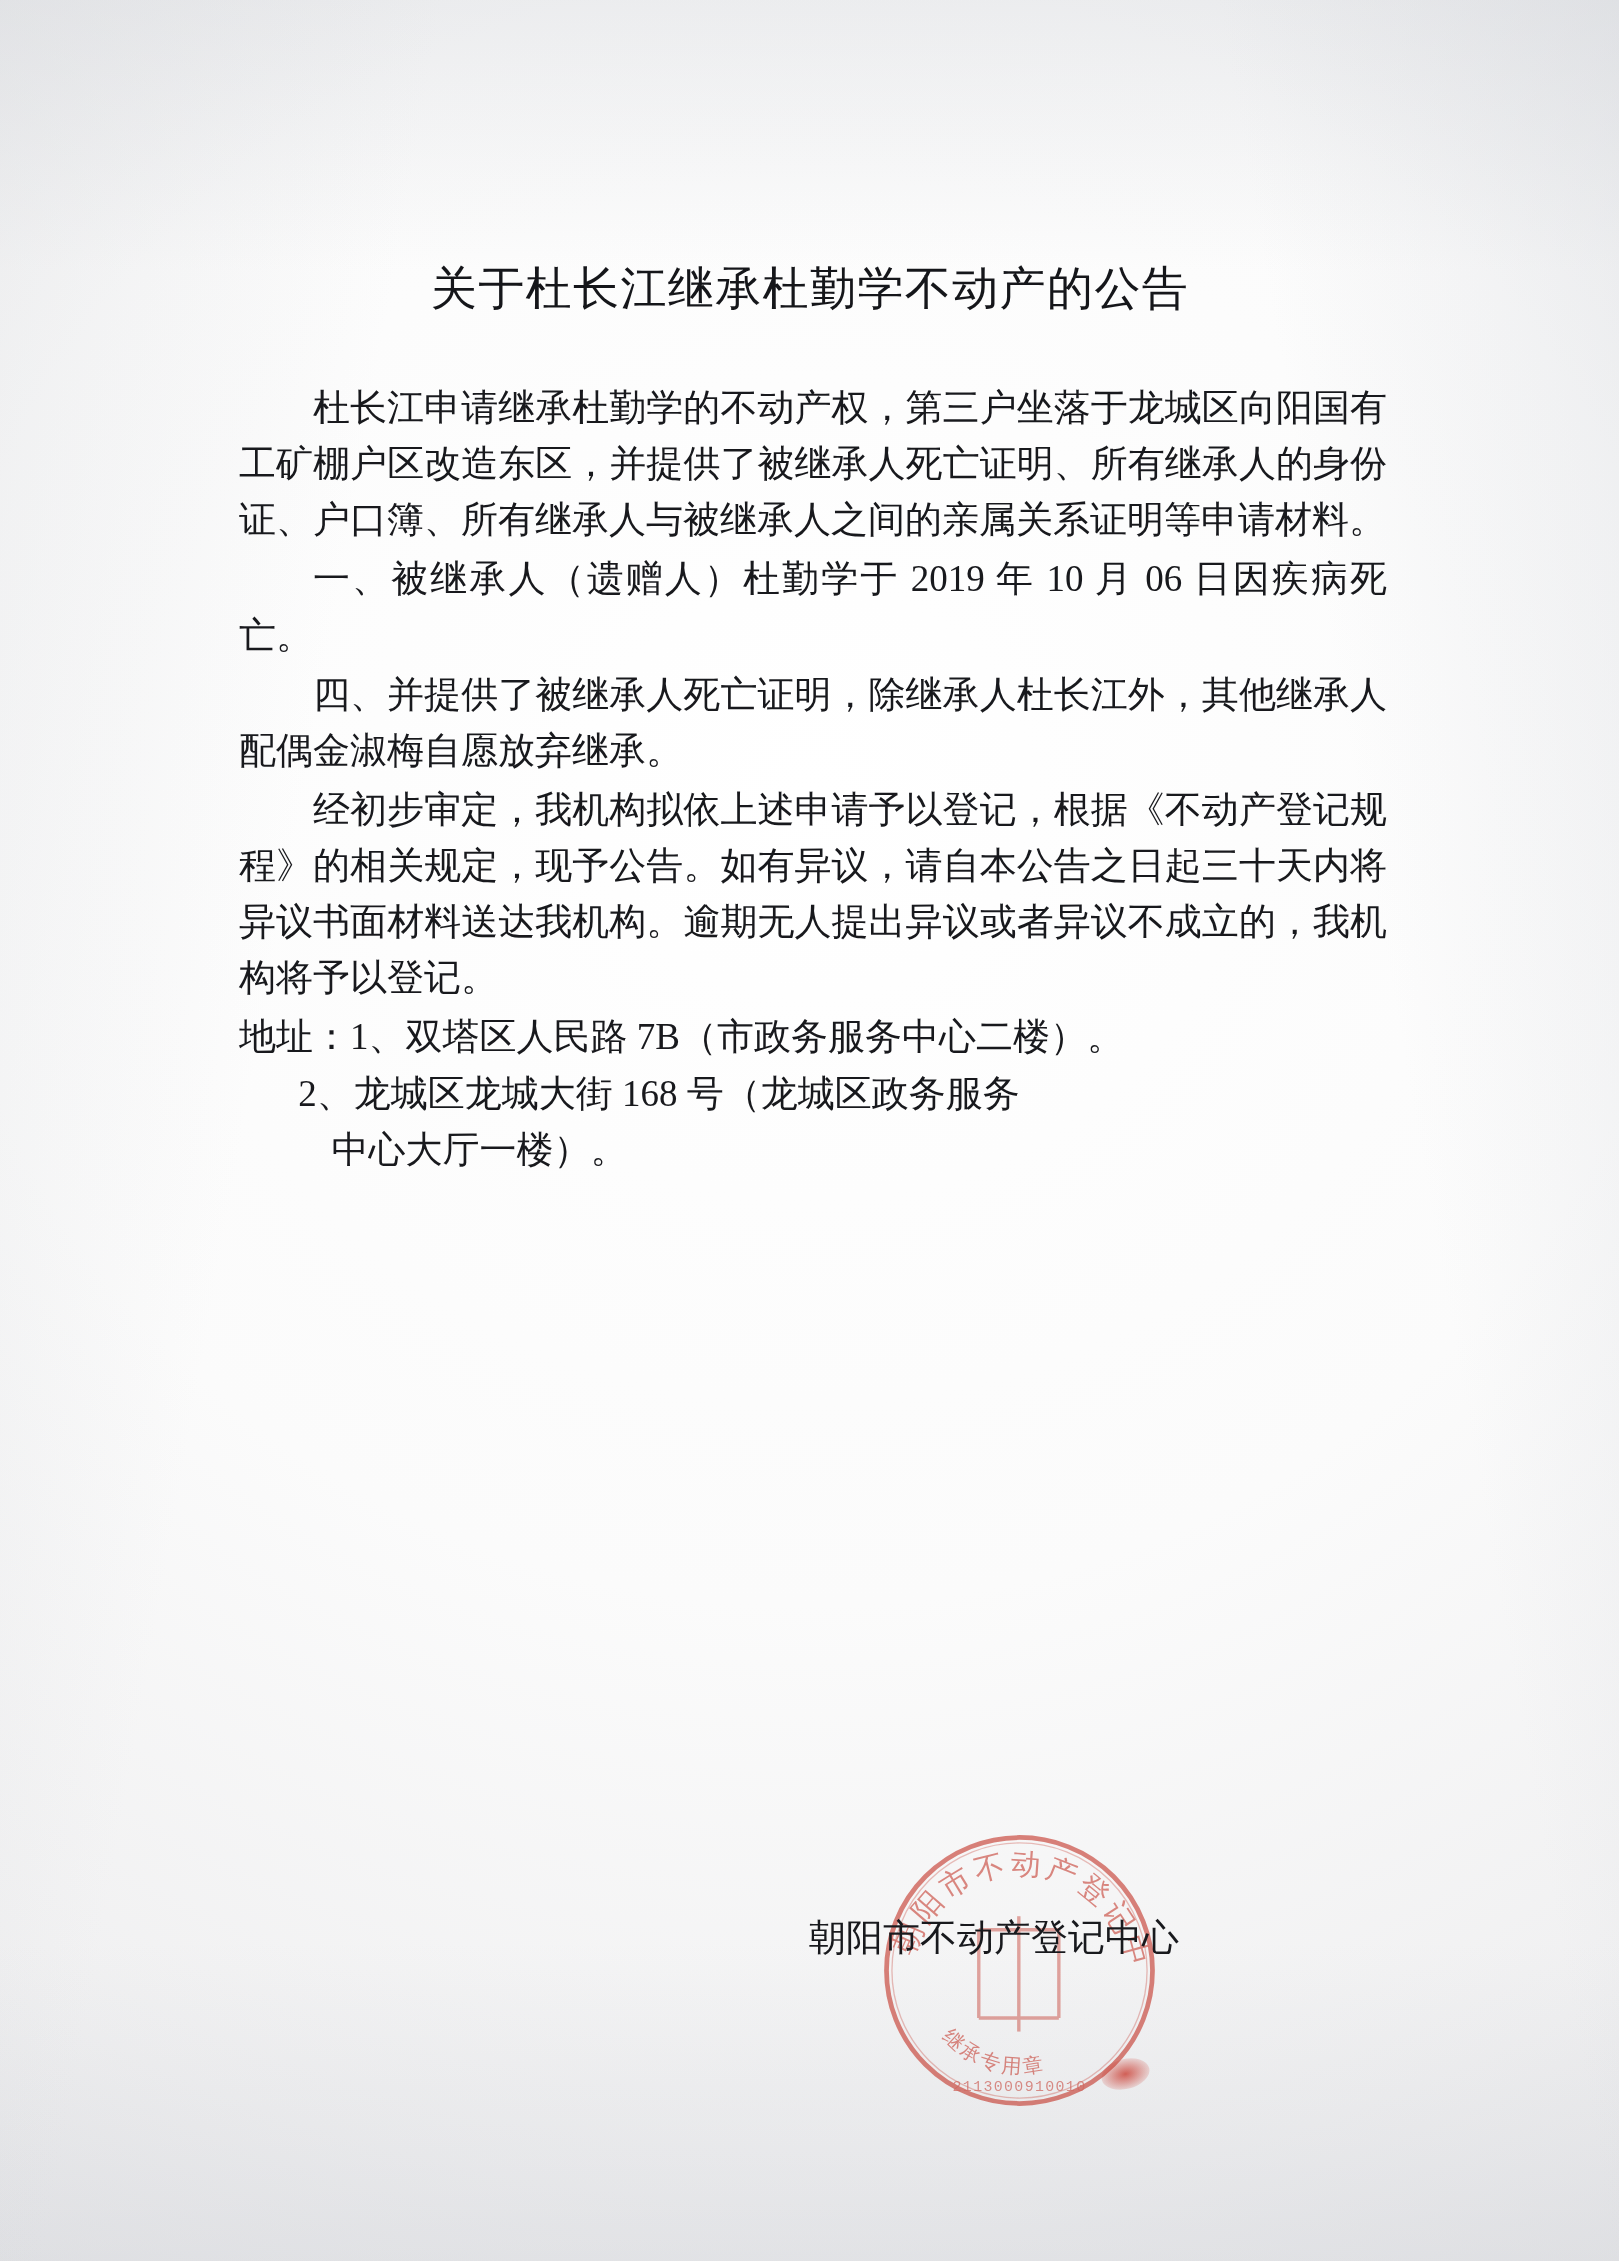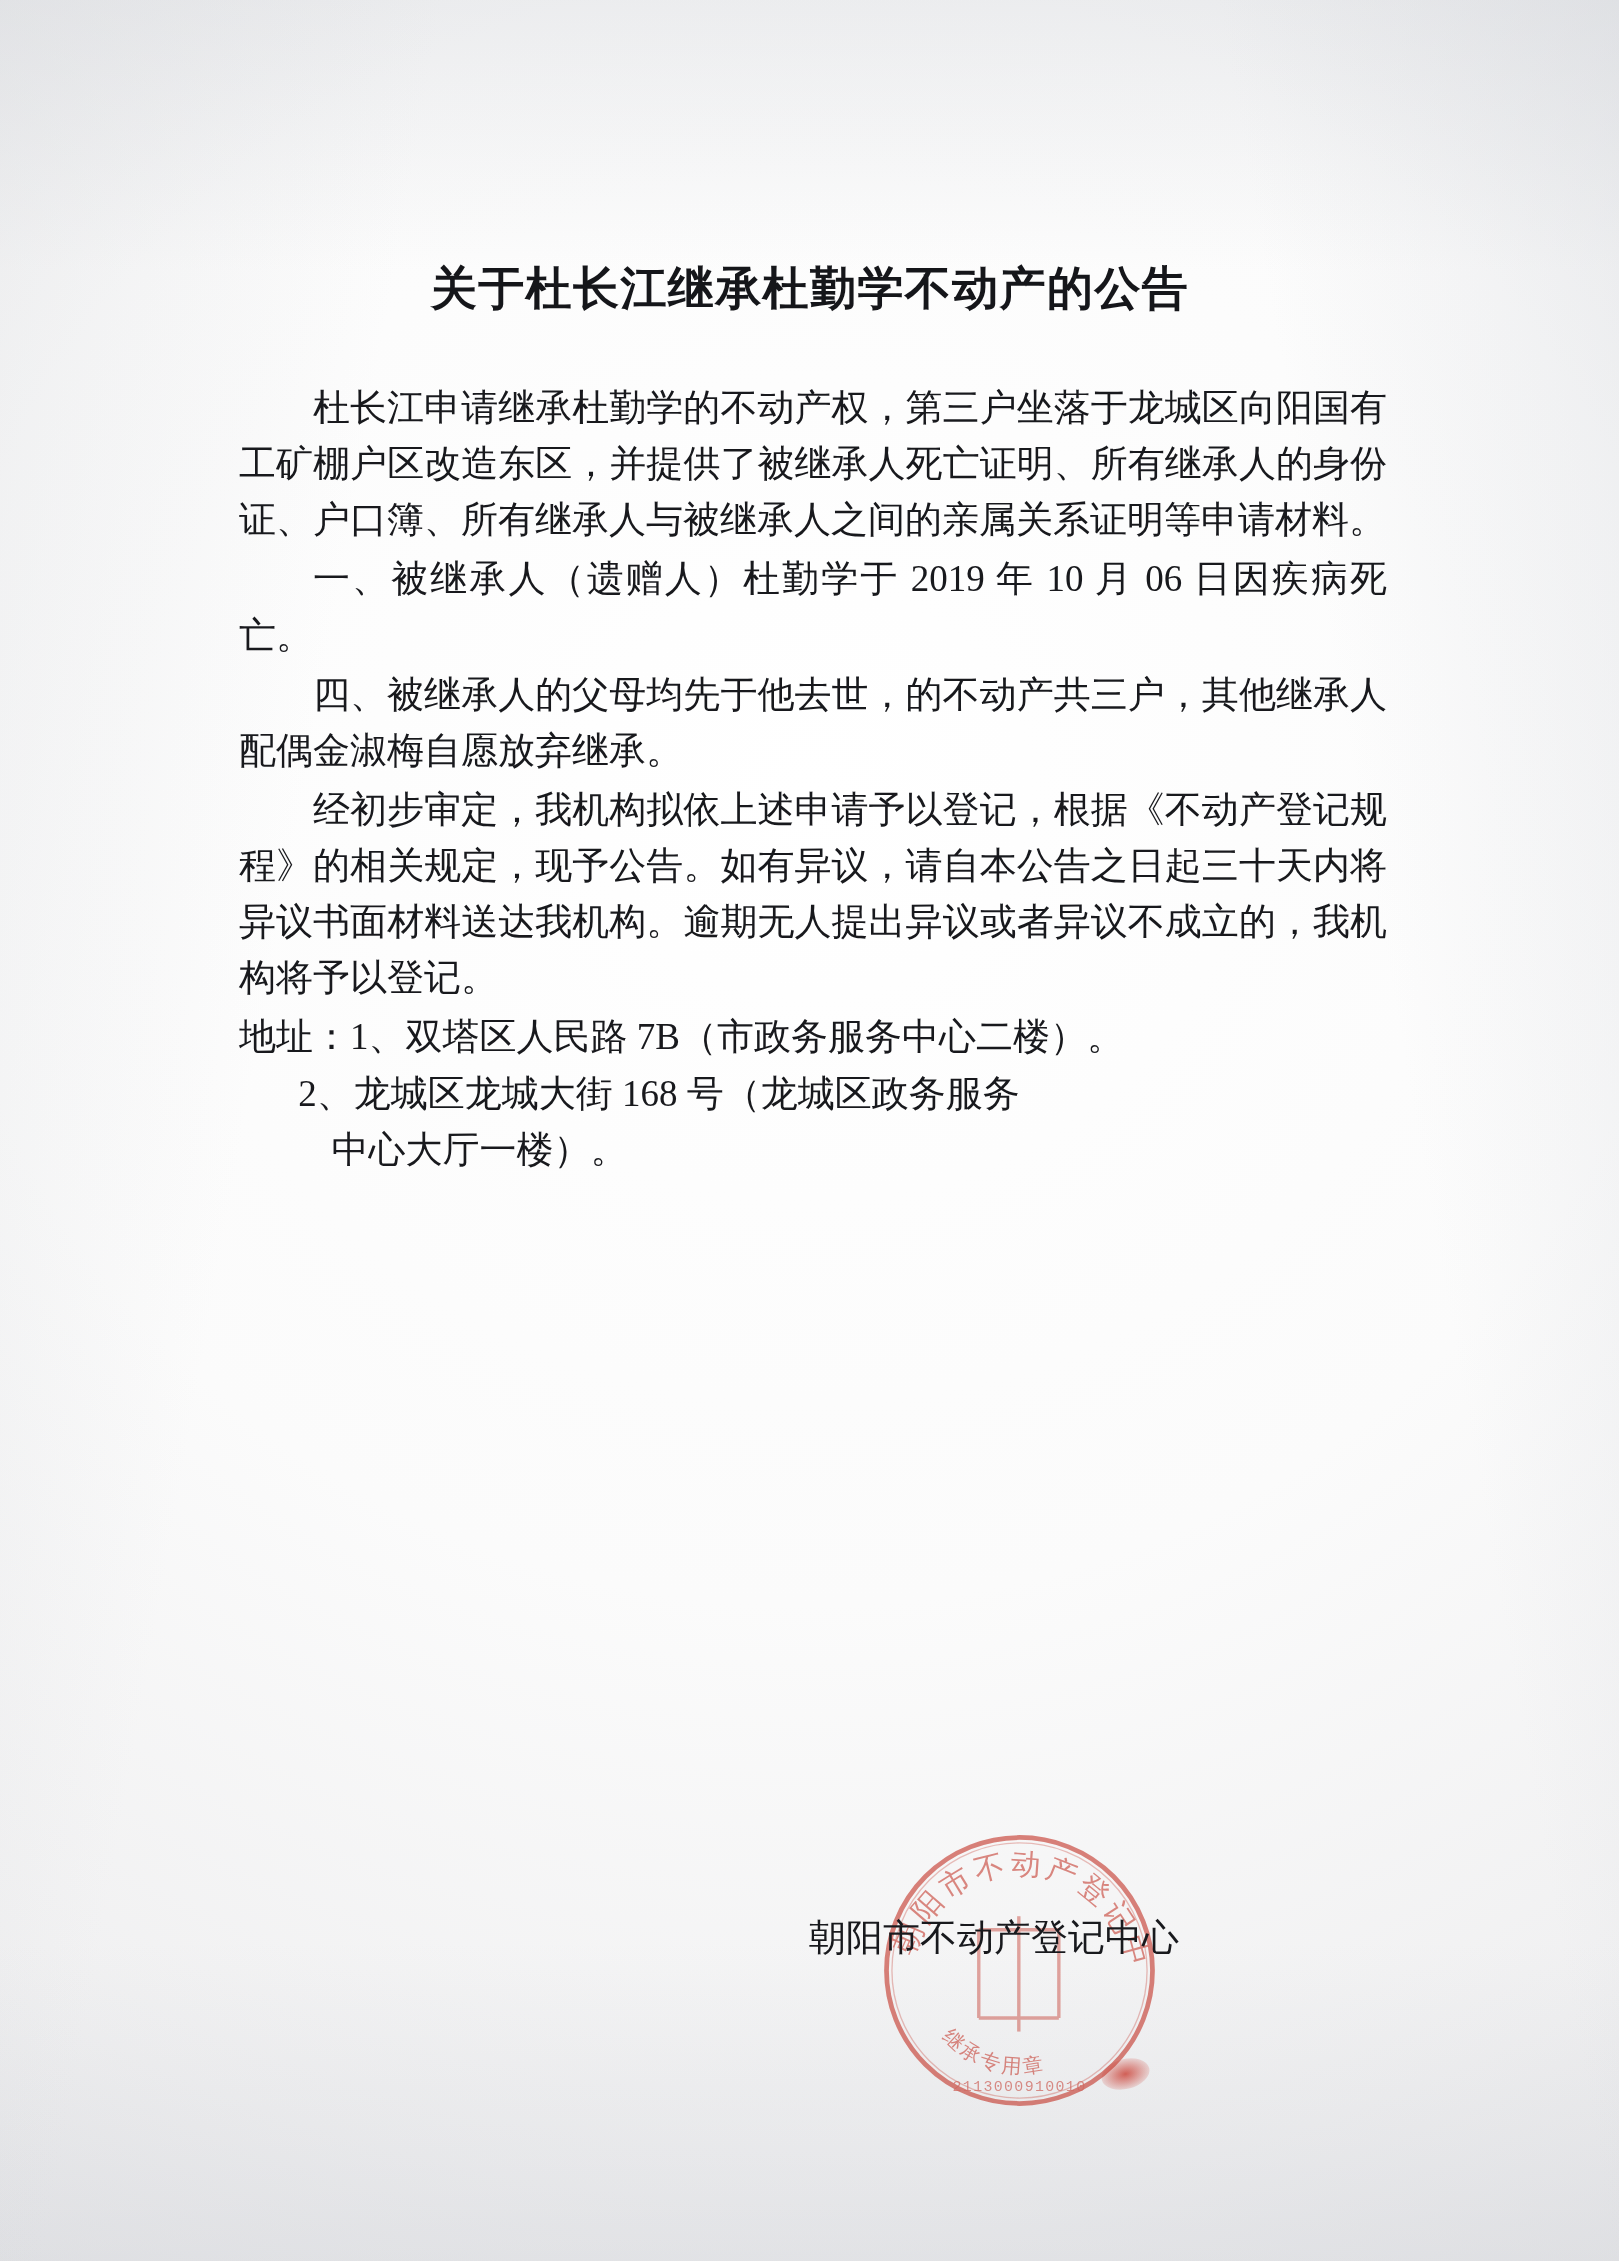--- a/index.html
+++ b/index.html
@@ -41,21 +41,21 @@
     height: 2261px;
   }
 
   .title {
     position: absolute;
     left: 0;
     top: 258px;
     width: 1620px;
     text-align: center;
     font-size: 46px;
-    font-weight: bold;
+    font-weight: normal;
     letter-spacing: 1.4px;
     color: #15161a;
     font-family: "Liberation Serif", "DejaVu Serif", serif;
   }
 
   .body-block {
     position: absolute;
     left: 239px;
     top: 380px;
     width: 1148px;
@@ -123,21 +123,21 @@
 
 <div class="paper"></div>
 
 <div class="doc">
 
   <div class="title">关于杜长江继承杜勤学不动产的公告</div>
 
   <div class="body-block">
     <p class="para">杜长江申请继承杜勤学的不动产权，第三户坐落于龙城区向阳国有工矿棚户区改造东区，并提供了被继承人死亡证明、所有继承人的身份证、户口簿、所有继承人与被继承人之间的亲属关系证明等申请材料。</p>
     <p class="para">一、被继承人（遗赠人）杜勤学于 2019 年 10 月 06 日因疾病死亡。</p>
-    <p class="para">四、被继承人的父母均先于他去世，的不动产共三户，其他继承人配偶金淑梅自愿放弃继承。</p>
+    <p class="para">四、并提供了被继承人死亡证明，除继承人杜长江外，其他继承人配偶金淑梅自愿放弃继承。</p>
     <p class="para">经初步审定，我机构拟依上述申请予以登记，根据《不动产登记规程》的相关规定，现予公告。如有异议，请自本公告之日起三十天内将异议书面材料送达我机构。逾期无人提出异议或者异议不成立的，我机构将予以登记。</p>
     <p class="addr-line l1">地址：1、双塔区人民路 7B（市政务服务中心二楼）。</p>
     <p class="addr-line l2">2、龙城区龙城大街 168 号（龙城区政务服务</p>
     <p class="addr-line l3">中心大厅一楼）。</p>
   </div>
 
   <div class="seal">
     <svg width="285" height="285" viewBox="0 0 420 420" xmlns="http://www.w3.org/2000/svg">
       <g fill="none" stroke="#c4362a" stroke-width="7" opacity="0.85">
         <circle cx="210" cy="210" r="196"></circle>

